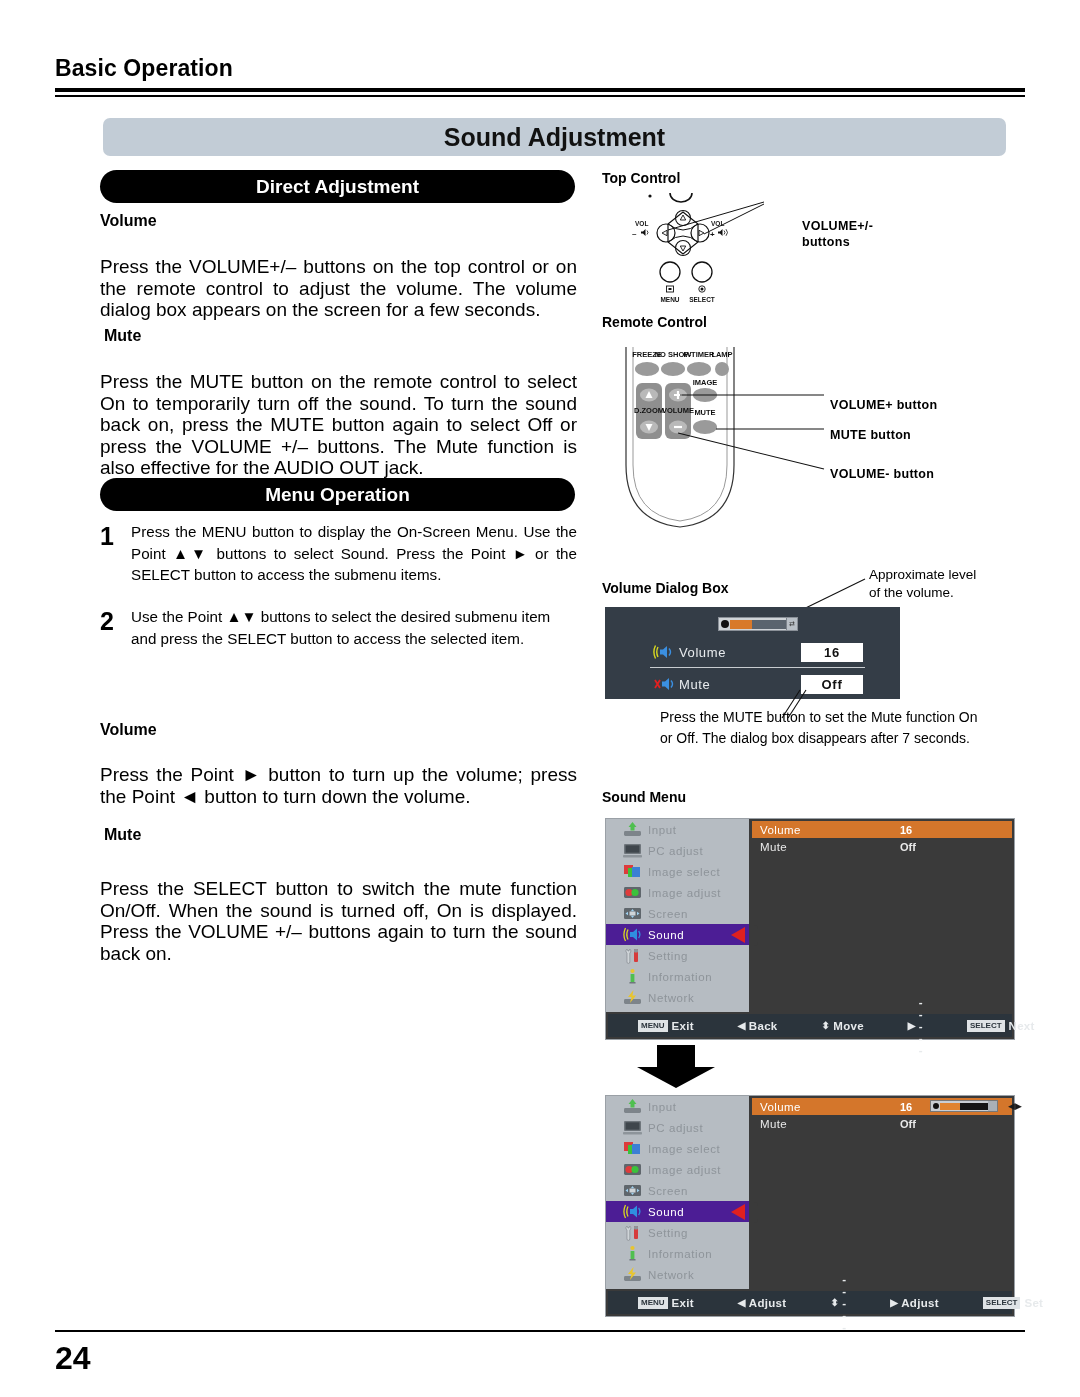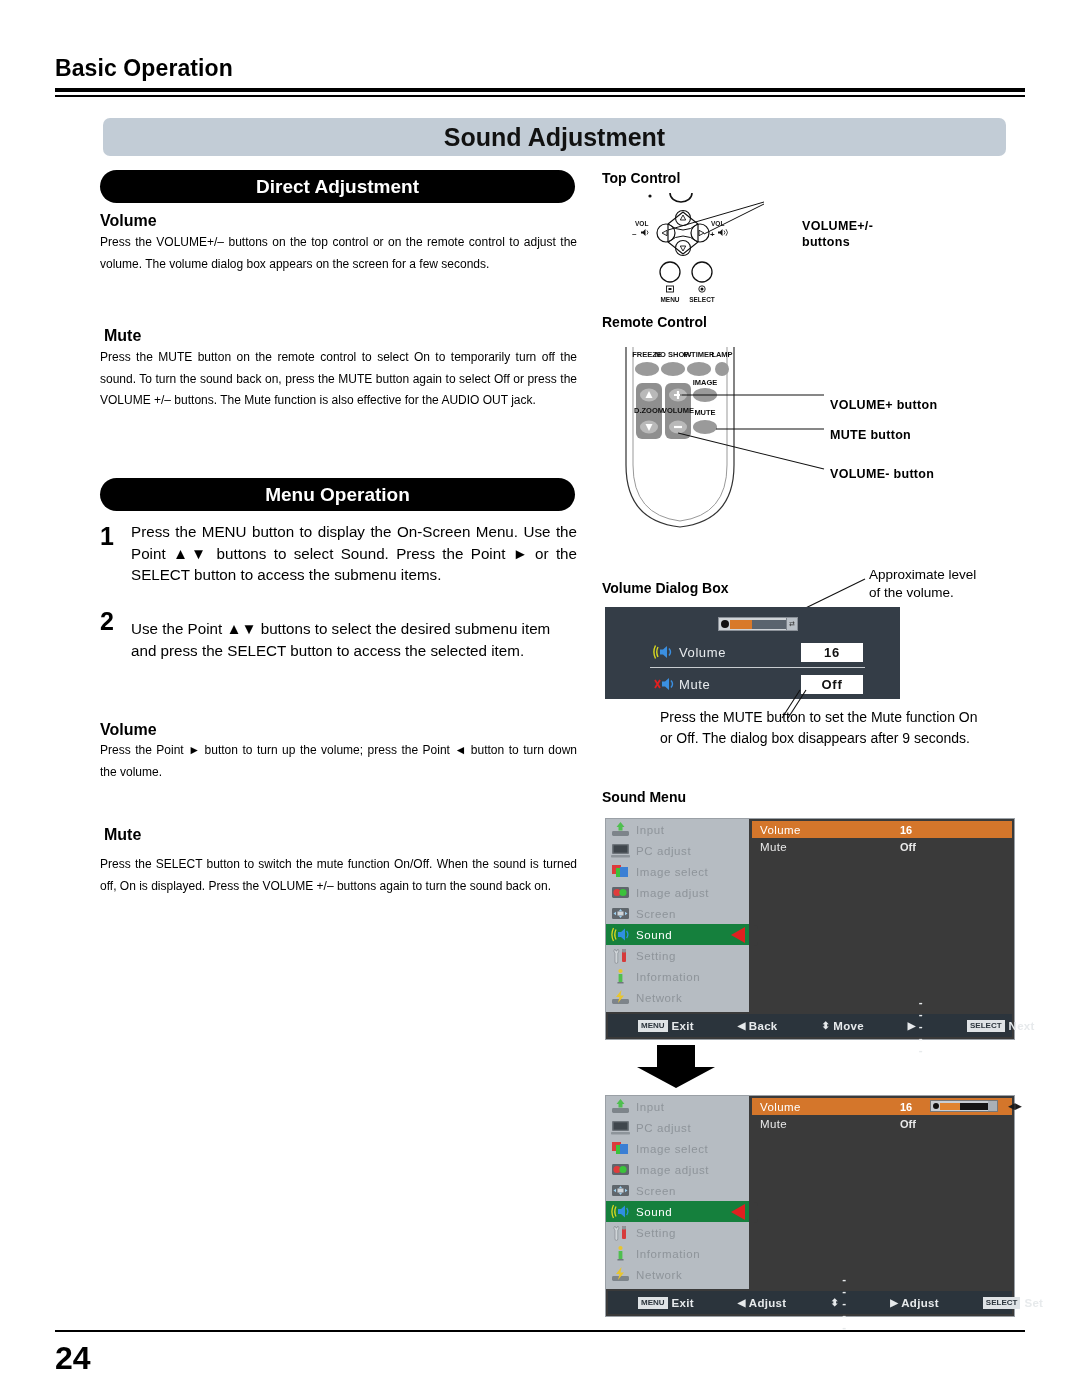--- a/index.html
+++ b/index.html
@@ -44,37 +44,37 @@
   .pill span { color: #fff; font-size: 19px; font-weight: bold; }
   #pill-direct { top: 170px; }
   #pill-menu   { top: 478px; }
 
   
   .sub-h {
     position: absolute; left: 100px; font-size: 16px; font-weight: bold;
   }
   .body-p {
     position: absolute; left: 100px; width: 477px;
-    font-size: 12px; line-height: 21.5px; text-align: justify;
+    font-size: 19px; line-height: 21.5px; text-align: justify; margin-top: 24px;
   }
 
   #h-volume1 { top: 212px; }
   #p-volume1 { top: 232px; }
   #h-mute1   { top: 327px; left: 104px; }
   #p-mute1   { top: 347px; }
 
   
   .step-num {
     position: absolute; left: 100px; font-size: 25px; font-weight: bold;
   }
   .step-txt {
     position: absolute; left: 131px; width: 446px;
     font-size: 15.2px; line-height: 21.5px; text-align: justify;
   }
-  .step-txt.nojust { text-align: left; margin-top: 12px; }
+  .step-txt.nojust { text-align: left; }
   #n1 { top: 522px; } #t1 { top: 521px; }
   #n2 { top: 607px; } #t2 { top: 606px; }
 
   #h-volume2 { top: 721px; }
   #p-volume2 { top: 740px; }
   #h-mute2   { top: 826px; left: 104px; }
   #p-mute2   { top: 854px; }
 
   
   .rh {
@@ -140,25 +140,25 @@
   }
   #osd1 { top: 818px;  height: 222px; }
   #osd2 { top: 1095px; height: 222px; }
 
   .osd-side {
     position: absolute; left: 0; top: 0; width: 143px; bottom: 27px;
     background: #b6bcc2;
   }
   .osd-item {
     position: relative; height: 21px; display: flex; align-items: center;
-    padding-left: 4px;
+    padding-left: 16px;
   }
   .osd-item .ic { width: 21px; height: 17px; flex: none; margin-right: 5px; }
   .osd-item .lb { font-size: 11.5px; color: #8e949a; letter-spacing: .6px; }
-  .osd-item.sel { background: #15803d; }
+  .osd-item.sel { background: #4c1d95; }
   .osd-item.sel .lb { color: #ffffff; }
   .osd-arrow {
     position: absolute; right: 4px; top: 50%; transform: translateY(-50%);
     width: 0; height: 0; border-top: 8px solid transparent; border-bottom: 8px solid transparent;
     border-right: 14px solid #e02020;
   }
   .osd-tab {
     position: absolute; left: 143px; width: 9px; height: 21px; background: #3a3a3a;
     border-radius: 0 4px 4px 0;
   }
@@ -374,21 +374,21 @@
       </svg>
       <span class="vdb-label">Mute</span>
       <span class="vdb-value">Off</span>
     </div>
   </div>
 
   <svg class="svgwrap" style="left:770px; top:688px; width:60px; height:32px;" viewBox="0 0 60 32">
     <line x1="30" y1="2" x2="12" y2="30" stroke="#111" stroke-width="1.1"></line>
     <line x1="36" y1="2" x2="18" y2="30" stroke="#111" stroke-width="1.1"></line>
   </svg>
-  <div class="callout-plain" style="left:660px; top:707px; width:330px; line-height:21px; font-size:14px;">Press the MUTE button to set the Mute function On or Off. The dialog box disappears after 9 seconds.</div>
+  <div class="callout-plain" style="left:660px; top:707px; width:330px; line-height:21px; font-size:14px;">Press the MUTE button to set the Mute function On or Off. The dialog box disappears after 7 seconds.</div>
 
   <div class="rh" id="rh-sound">Sound Menu</div>
 
   <div class="osd" id="osd1">
     <div class="osd-side">
         <div class="osd-item">
           <svg viewBox="0 0 21 17" class="ic">
             <rect x="2" y="10" width="17" height="5" rx="1.4" fill="#7d848a"></rect>
             <polygon points="10.5,1 14.5,6 12.5,6 12.5,9.5 8.5,9.5 8.5,6 6.5,6" fill="#4fbf4f"></polygon>
           </svg>

